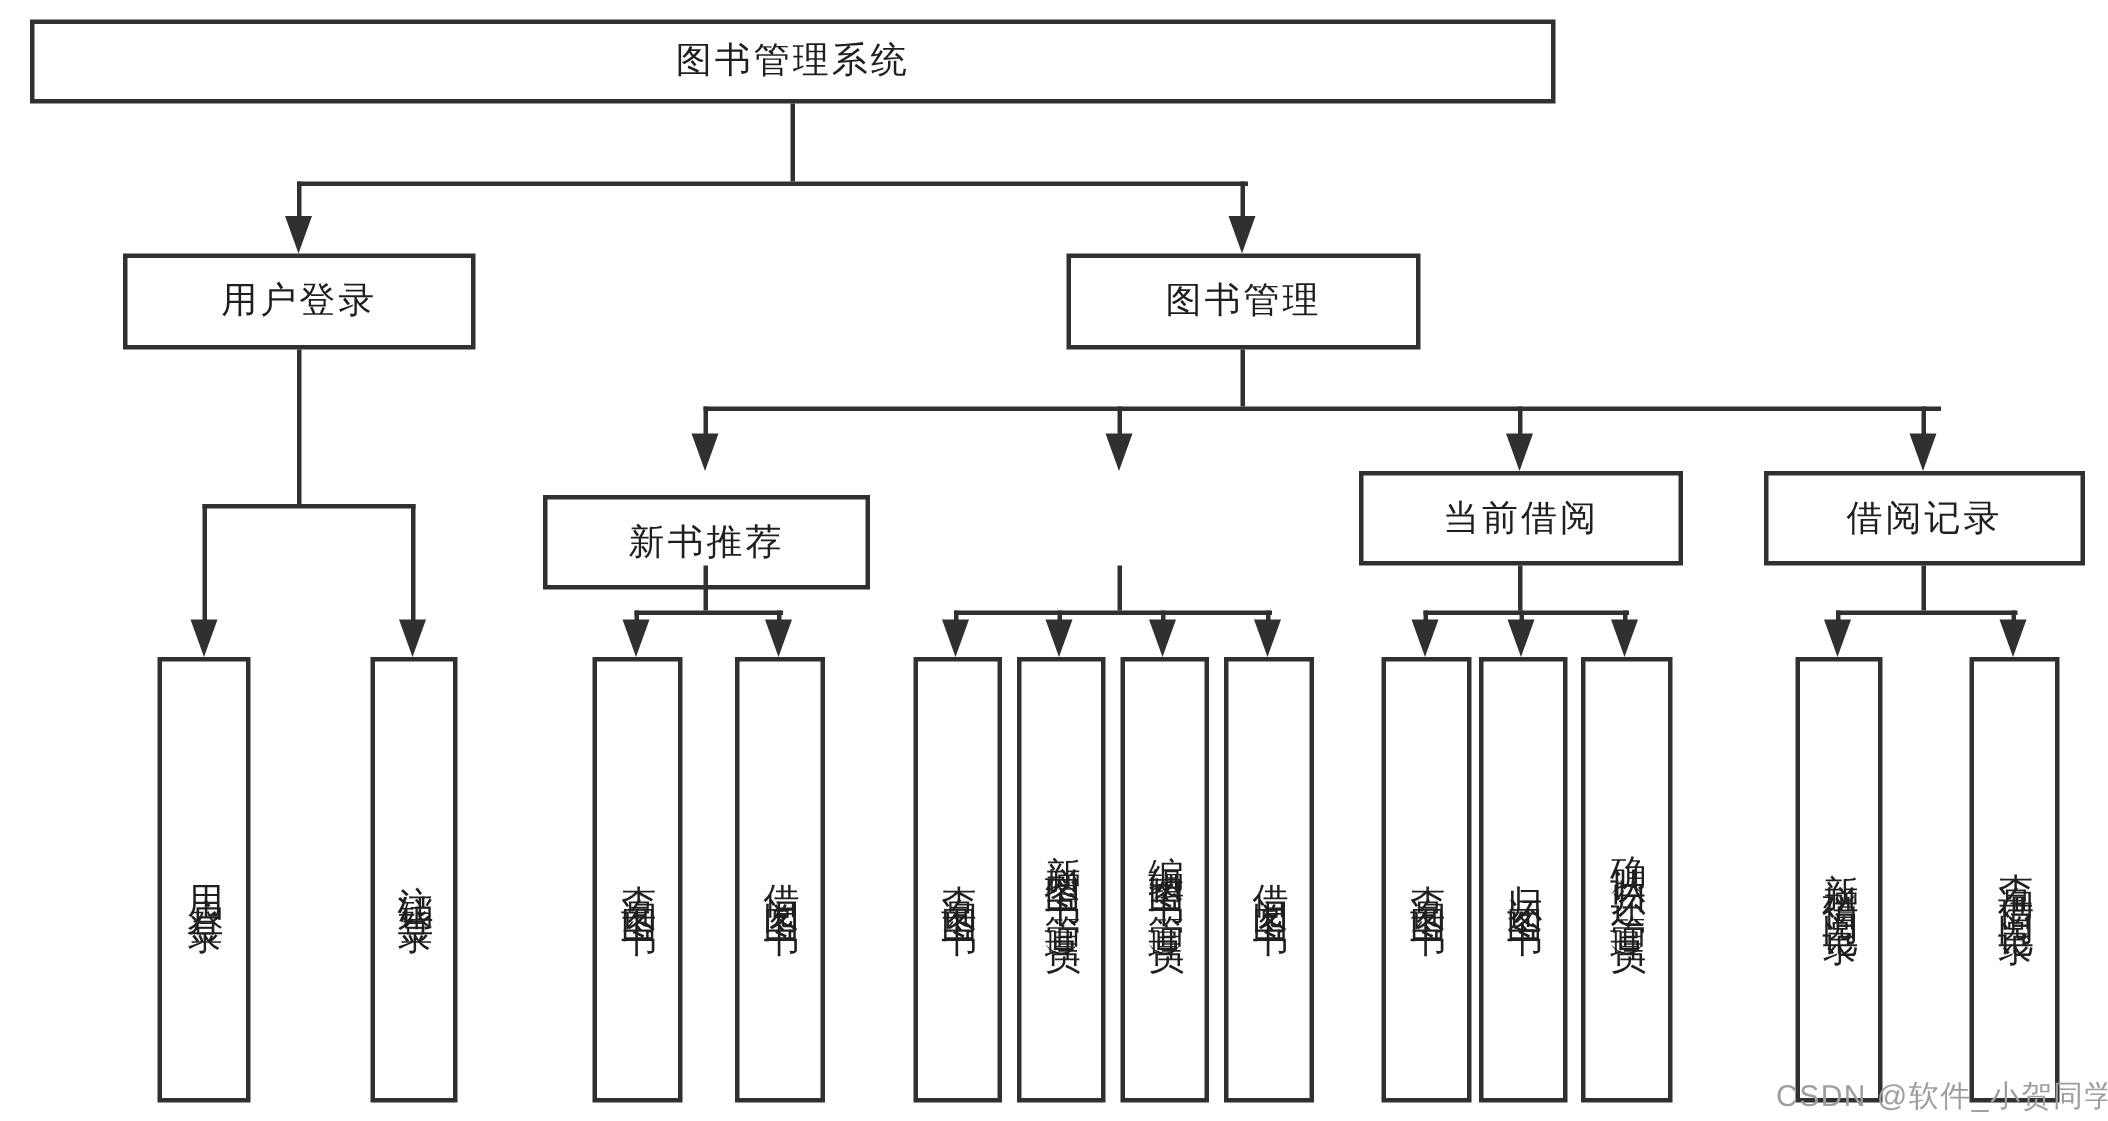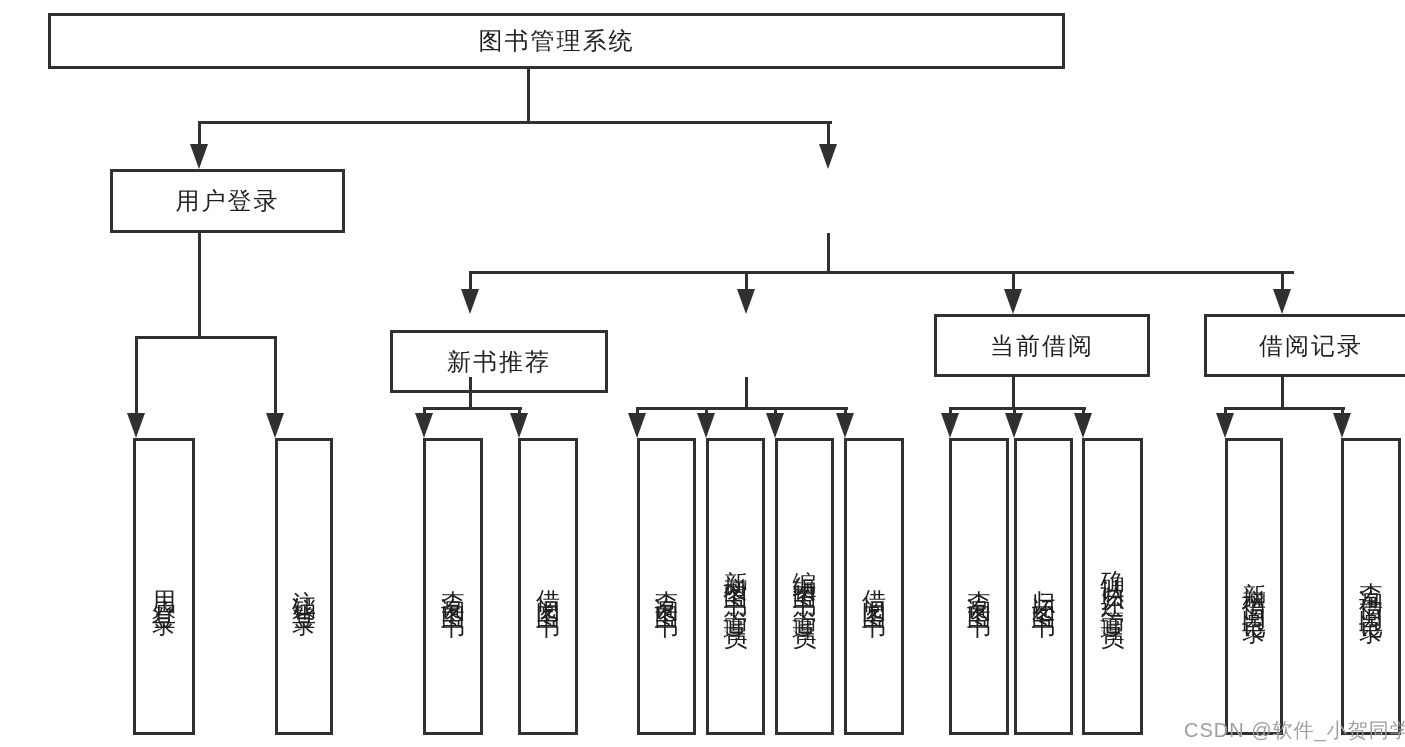--- a/index.html
+++ b/index.html
@@ -2,21 +2,21 @@
 <html><head>
 <meta charset="utf-8">
 <style>
   html,body{margin:0;padding:0;background:#ffffff;}
   .canvas{
     position:relative;width:1405px;height:747px;background:#ffffff;
     font-family:"Liberation Sans","DejaVu Sans",sans-serif;overflow:hidden;
   }
   .node{
     position:absolute;box-sizing:border-box;background:#ffffff;
-    border:3px solid #303030;display:flex;align-items:center;justify-content:center;margin-left:28px;
+    border:3px solid #303030;display:flex;align-items:center;justify-content:center;
   }
   .hlabel{
     color:#1f1f1f;font-size:24px;letter-spacing:2px;white-space:nowrap;line-height:1;
   }
   .vnode{top:438px;height:297px;}
   .vlabel{
     color:#1f1f1f;font-size:24px;line-height:1;
     writing-mode:vertical-rl;text-orientation:mixed;letter-spacing:8px;white-space:nowrap;
   }
   .line{position:absolute;background:#303030;}
@@ -34,20 +34,23 @@
 <body>
 
 <div class="canvas">
 
   <div class="node" style="left:20px;top:13px;width:1017px;height:56px">
     <span class="hlabel">图书管理系统</span>
   </div>
 
   <div class="node" style="left:82px;top:169px;width:235px;height:64px">
     <span class="hlabel">用户登录</span>
+  </div>
+  <div class="node" style="left:711px;top:169px;width:236px;height:64px">
+    <span class="hlabel">图书管理</span>
   </div>
 
   <div class="node" style="left:362px;top:330px;width:218px;height:63px">
     <span class="hlabel">新书推荐</span>
   </div>
   <div class="node" style="left:906px;top:314px;width:216px;height:63px">
     <span class="hlabel">当前借阅</span>
   </div>
   <div class="node" style="left:1176px;top:314px;width:214px;height:63px">
     <span class="hlabel">借阅记录</span>

